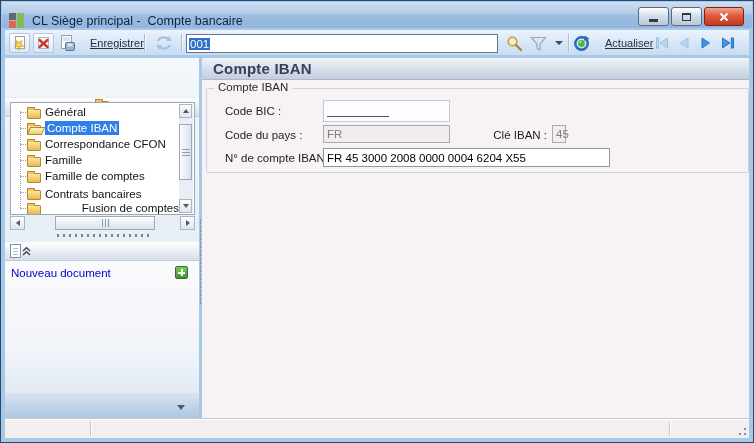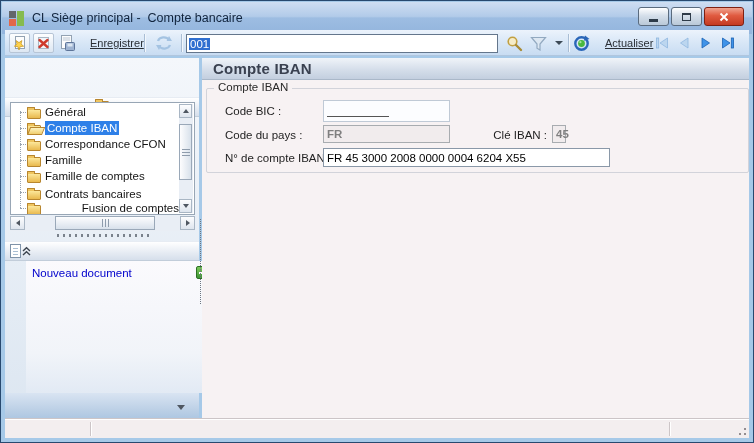--- a/index.html
+++ b/index.html
@@ -3,23 +3,23 @@
 <meta charset="utf-8">
 <style>
   * { margin:0; padding:0; box-sizing:border-box; }
   html,body { background:#fff; }
   body { font-family:"Liberation Sans", sans-serif; font-size:11.5px; color:#1c1c1c; }
 
   #win { position:relative; width:754px; height:443px; background:#a6c9e8;
          border:1px solid #28496f; overflow:hidden; }
 
   
-  .titlebar { position:absolute; top:1px; left:1px; right:1px; height:32px;
+  .titlebar { position:absolute; top:1px; left:1px; right:1px; height:26px;
               background:linear-gradient(180deg,#cfdef2 0%,#b2cbe9 45%,#9dbde2 50%,#93b5dd 100%);
-              display:flex; align-items:center; }
+              display:flex; align-items:flex-end; }
   .appicon { width:15px; height:15px; margin-left:7px; position:relative; flex:0 0 auto; }
   .appicon .q1 { position:absolute; left:0; top:0; width:7px; height:7px; background:#63676b; }
   .appicon .q2 { position:absolute; left:0; top:8px; width:7px; height:7px; background:#e2674a; }
   .appicon .q3 { position:absolute; left:8px; top:0; width:7px; height:15px; background:#86bb4f; }
   .title { margin-left:8px; font-size:12.5px; color:#10233c; white-space:pre; }
   .winbtns { position:absolute; right:8px; top:5px; display:flex; gap:2px; }
   .wbtn { width:31px; height:19px; border:1px solid #5a6b7e; border-radius:3px;
           background:linear-gradient(#ffffff,#d5dfea 45%,#b9c8d8);
           display:flex; align-items:center; justify-content:center; }
   .wbtn.close { width:40px; background:linear-gradient(#f0a38f,#e05a40 45%,#c43a22);
@@ -101,42 +101,42 @@
   .tri.up    { border-left:3px solid transparent; border-right:3px solid transparent; border-bottom:4px solid #4f5761; }
   .tri.down  { border-left:3px solid transparent; border-right:3px solid transparent; border-top:4px solid #4f5761; }
   .tri.left  { border-top:3px solid transparent; border-bottom:3px solid transparent; border-right:4px solid #4f5761; }
   .tri.right { border-top:3px solid transparent; border-bottom:3px solid transparent; border-left:4px solid #4f5761; }
 
   .hsplit-dots { position:absolute; left:52px; top:176px; width:92px; height:3px;
                  background:repeating-linear-gradient(90deg,#7a828c 0 2px,transparent 2px 6px); }
 
   
   .docs-body { position:absolute; left:0; top:203px; width:194px; height:132px;
-               background:linear-gradient(180deg,#fbfafd 0%,#f1f4f9 70%,#e2eaf4 100%);margin-left:21px; }
+               background:linear-gradient(180deg,#fbfafd 0%,#f1f4f9 70%,#e2eaf4 100%); }
   .newdoc-link { position:absolute; left:6px; top:6px; font-size:11.5px; color:#0000cc; }
   .plusbtn { position:absolute; right:11px; top:5px; width:13px; height:13px; border:1px solid #2c7023;
              border-radius:2px; background:linear-gradient(#7cc95a,#3e9434); }
   .plusbtn::before { content:""; position:absolute; left:2px; top:5px; width:7px; height:2px; background:#fff; }
   .plusbtn::after  { content:""; position:absolute; left:5px; top:2px; width:2px; height:7px; background:#fff; }
 
   .side-bottom { position:absolute; left:0; top:335px; width:194px; height:28px;
                  background:linear-gradient(180deg,#d9e4f2 0%,#bcd0e6 60%,#a9c4e0 100%);
                  display:flex; align-items:center; }
   .side-bottom .tri.down { margin-left:172px; border-left-width:4px; border-right-width:4px; border-top-width:5px; }
 
   
   .groupbox { position:absolute; left:4px; top:30px; width:543px; height:85px;
               border:1px solid #d2d3da; border-radius:2px; }
   .legend { position:absolute; top:-8px; left:7px; background:#f7f2f3; padding:0 4px;
             font-size:11.5px; color:#2a2a2a; }
   .flabel { position:absolute; font-size:11.5px; color:#1e1e1e; }
   .finput { position:absolute; border:1px solid #8a98a8; background:#fff; font-size:11.5px;
             display:flex; align-items:center; padding-left:3px; color:#000; }
   .finput.light { border-color:#c0cad6; background:#fcfdff; }
-  .finput.disabled { border-color:#a8acb0; background:#f1eced; color:#7f7f7f;font-weight:bold; }
+  .finput.disabled { border-color:#a8acb0; background:#f1eced; color:#7f7f7f; }
   .mask-line { width:62px; height:1px; background:#555; margin-top:11px; }
 
   
   .statusbar { position:absolute; left:4px; right:4px; bottom:4px; height:19px; background:#f3eeef;
                border-top:1px solid #fff; box-shadow:0 -1px 0 #ccc5c7; }
   .spane-sep { position:absolute; top:2px; bottom:2px; width:1px; background:#ccc5c7; box-shadow:1px 0 0 #fff; }
   .sizegrip { position:absolute; right:3px; bottom:3px; width:2px; height:2px; background:#938d90;
               box-shadow:0 -5px 0 #938d90, -5px 0 0 #938d90; }
 </style>
 </head>

